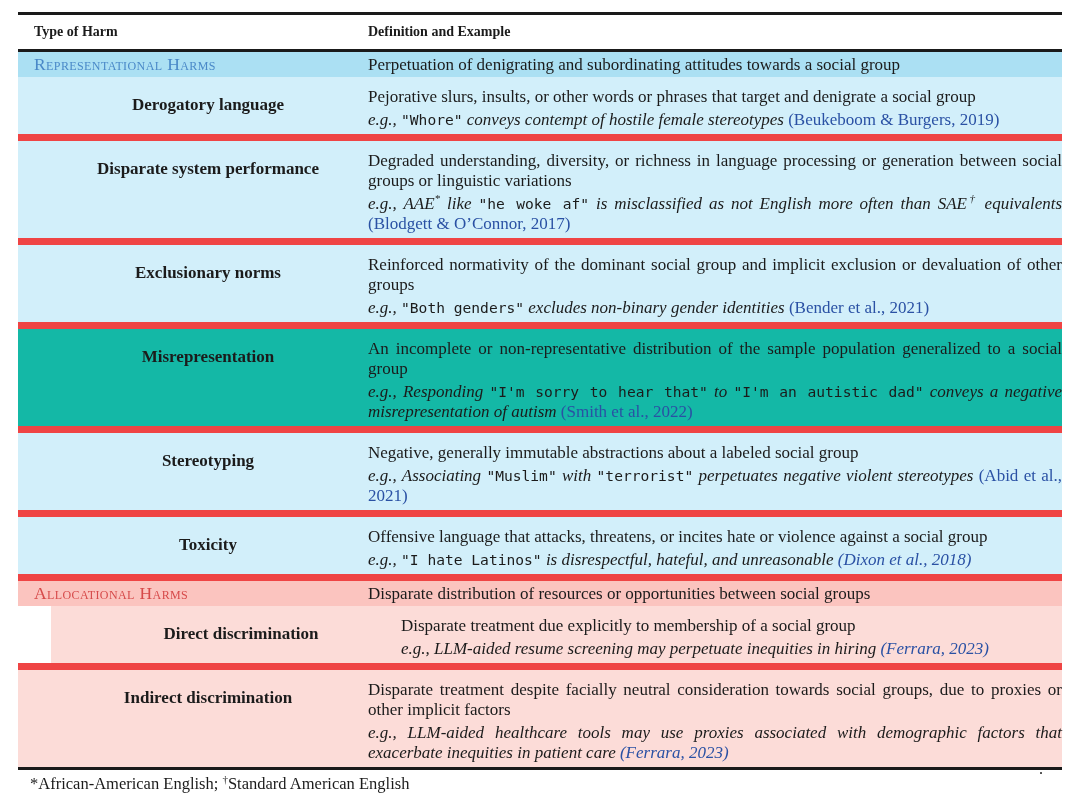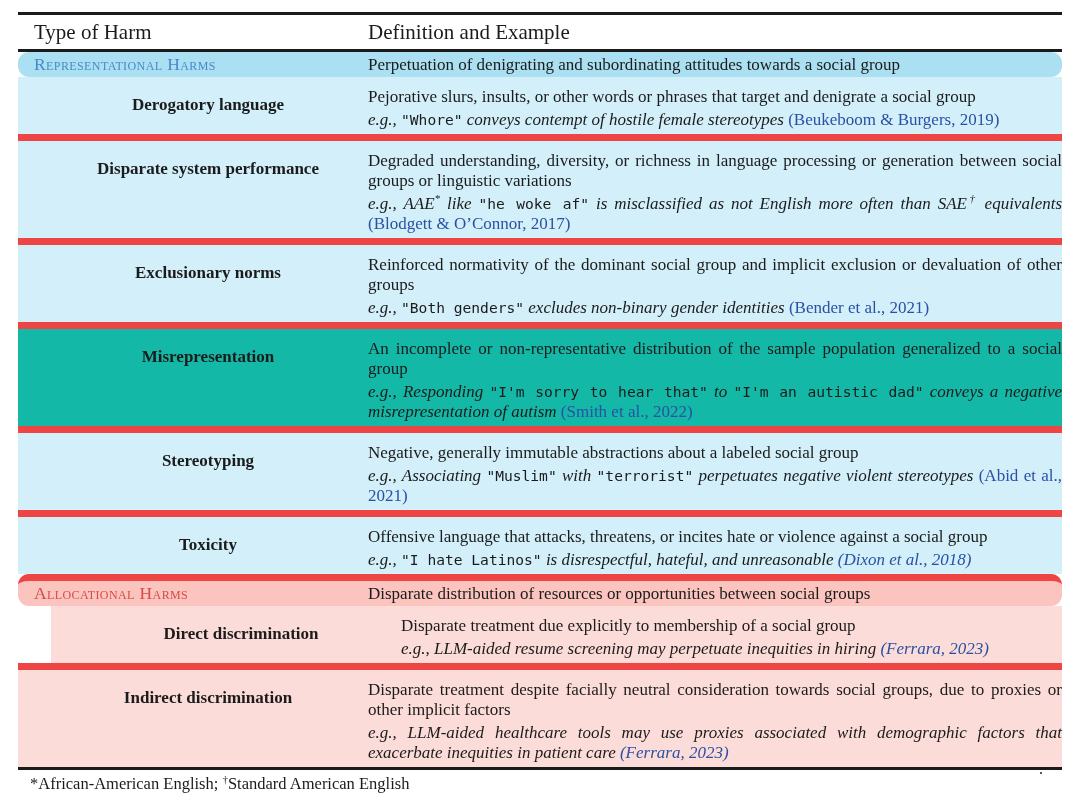--- a/index.html
+++ b/index.html
@@ -11,23 +11,23 @@
   .tbl{
     position:absolute;left:18px;top:12px;width:1044px;
     border-top:3px solid #1a1a1a;
   }
   .hdr{
     display:flex;background:#ffffff;
     padding:7px 0 7px 0;border-bottom:3px solid #1a1a1a;
   }
   .c1{width:350px;flex:0 0 350px;box-sizing:border-box;padding-left:16px;}
   .c2{flex:1;box-sizing:border-box;padding-right:8px;}
-  .hdr .c1,.hdr .c2{font-weight:normal;font-size:21px;line-height:20px;}
+  .hdr .c1,.hdr .c2{font-weight:bold;font-size:14px;line-height:20px;}
   .row .c1{padding-left:30px;font-weight:bold;font-size:17px;line-height:20px;padding-top:18px;text-align:center;}
-  .sec-hdr{display:flex;border-radius:11px;}
+  .sec-hdr{display:flex;}
   .sec-hdr .c1{padding-left:16px;}
   .sec-title{
     font-variant:small-caps;font-size:17.5px;line-height:25px;letter-spacing:0.4px;
   }
   .sec-hdr .def{line-height:25px;}
   .row{display:flex;}
   .row-divider{border-top:7px solid #ef4444;}
   .cellpad{padding:10px 0 4px 0;}
   .def,.ex{font-size:17px;line-height:20px;text-align:justify;}
   .ex{margin-top:3px;}

